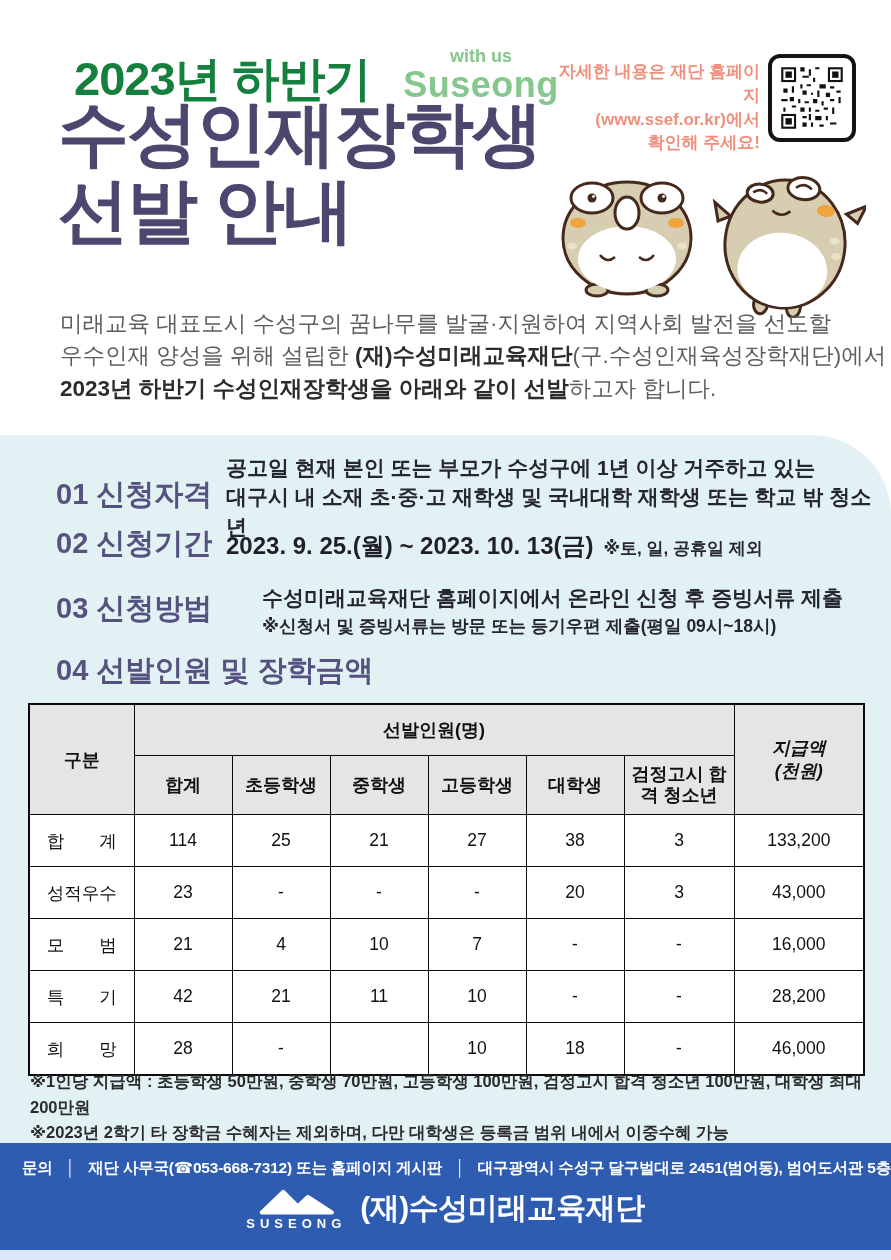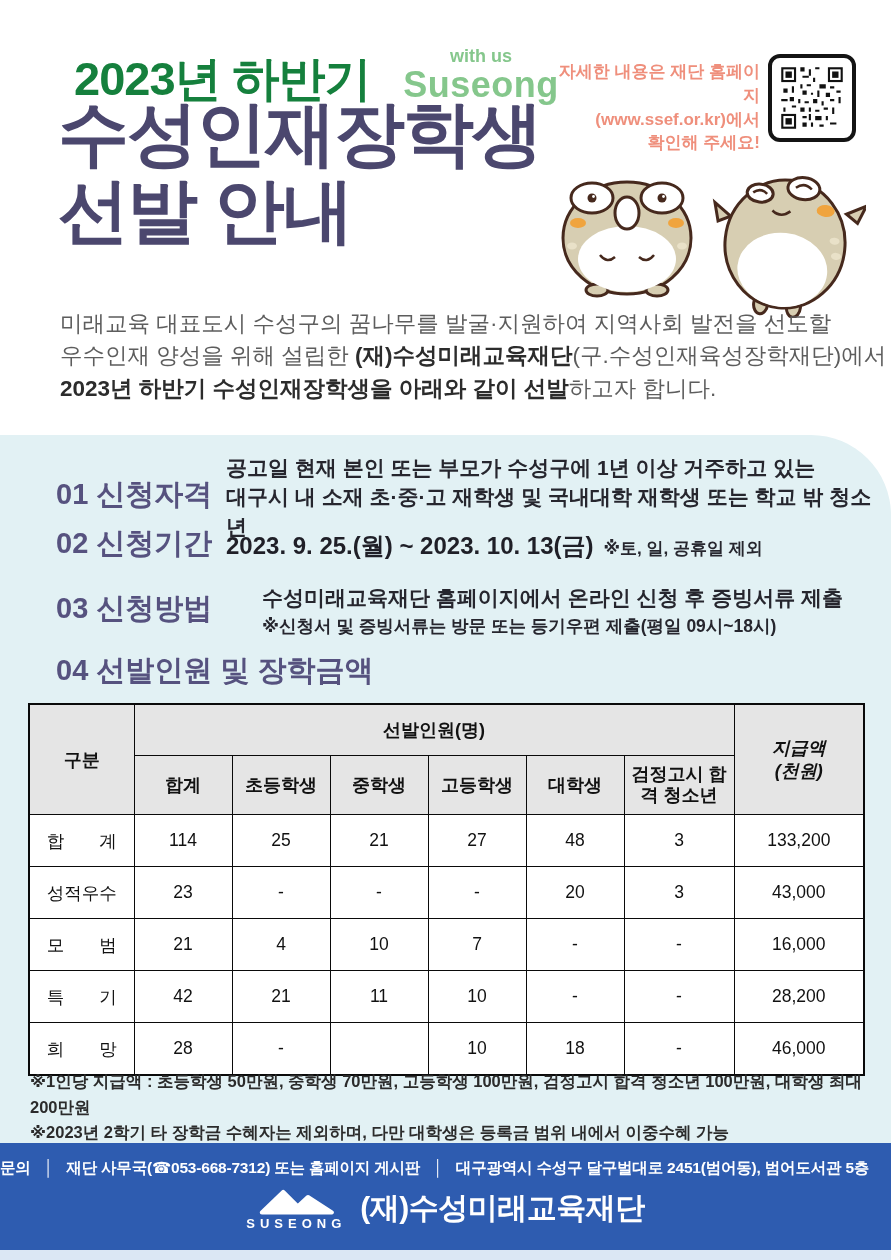--- a/index.html
+++ b/index.html
@@ -47,21 +47,21 @@
   .sel-table thead tr:first-child th{height:50px;}
   .sel-table thead tr:last-child th{height:58px;}
   .sel-table tbody td{height:51px;font-size:17.5px;font-weight:500;background:#fff;}
   .th-exam{font-size:17px;line-height:1.18;}
   .th-amount{line-height:1.25;font-style:italic;}
   
   .footnotes{position:absolute;left:30px;top:634px;font-size:16.5px;font-weight:600;
     color:#2b2b2b;line-height:1.55;width:840px;}
   
   .footer{position:absolute;left:0;top:1143px;width:891px;height:107px;background:#2e5cb0;color:#fff;}
-  .footer-line{text-align:left;margin-top:15px;font-size:15.5px;font-weight:600;
+  .footer-line{text-align:right;margin-top:15px;font-size:15.5px;font-weight:600;
     letter-spacing:-0.2px;white-space:nowrap;}
   .footer-line .divider{margin:0 9px;font-weight:300;opacity:.9;}
   .footer-brand{display:flex;align-items:center;justify-content:center;margin-top:7px;gap:14px;}
   .brand-logo{display:flex;flex-direction:column;align-items:center;}
   .brand-logo svg{display:block;}
   .suseong-text{font-size:13px;font-weight:700;letter-spacing:5px;margin-top:1px;}
   .org-name{font-size:30px;font-weight:800;letter-spacing:-0.5px;}
   .bottom-strip{position:absolute;left:0;top:1250px;width:891px;height:10px;background:#dbe7f4;}
 </style>
 </head>
@@ -215,21 +215,21 @@
           <th class="th-exam">검정고시 합격 청소년</th>
         </tr>
       </thead>
       <tbody>
         <tr>
           <td>합　　계</td>
           <td>114</td>
           <td>25</td>
           <td>21</td>
           <td>27</td>
-          <td>48</td>
+          <td>38</td>
           <td>3</td>
           <td>133,200</td>
         </tr>
         <tr>
           <td>성적우수</td>
           <td>23</td>
           <td>-</td>
           <td>-</td>
           <td>-</td>
           <td>20</td>

